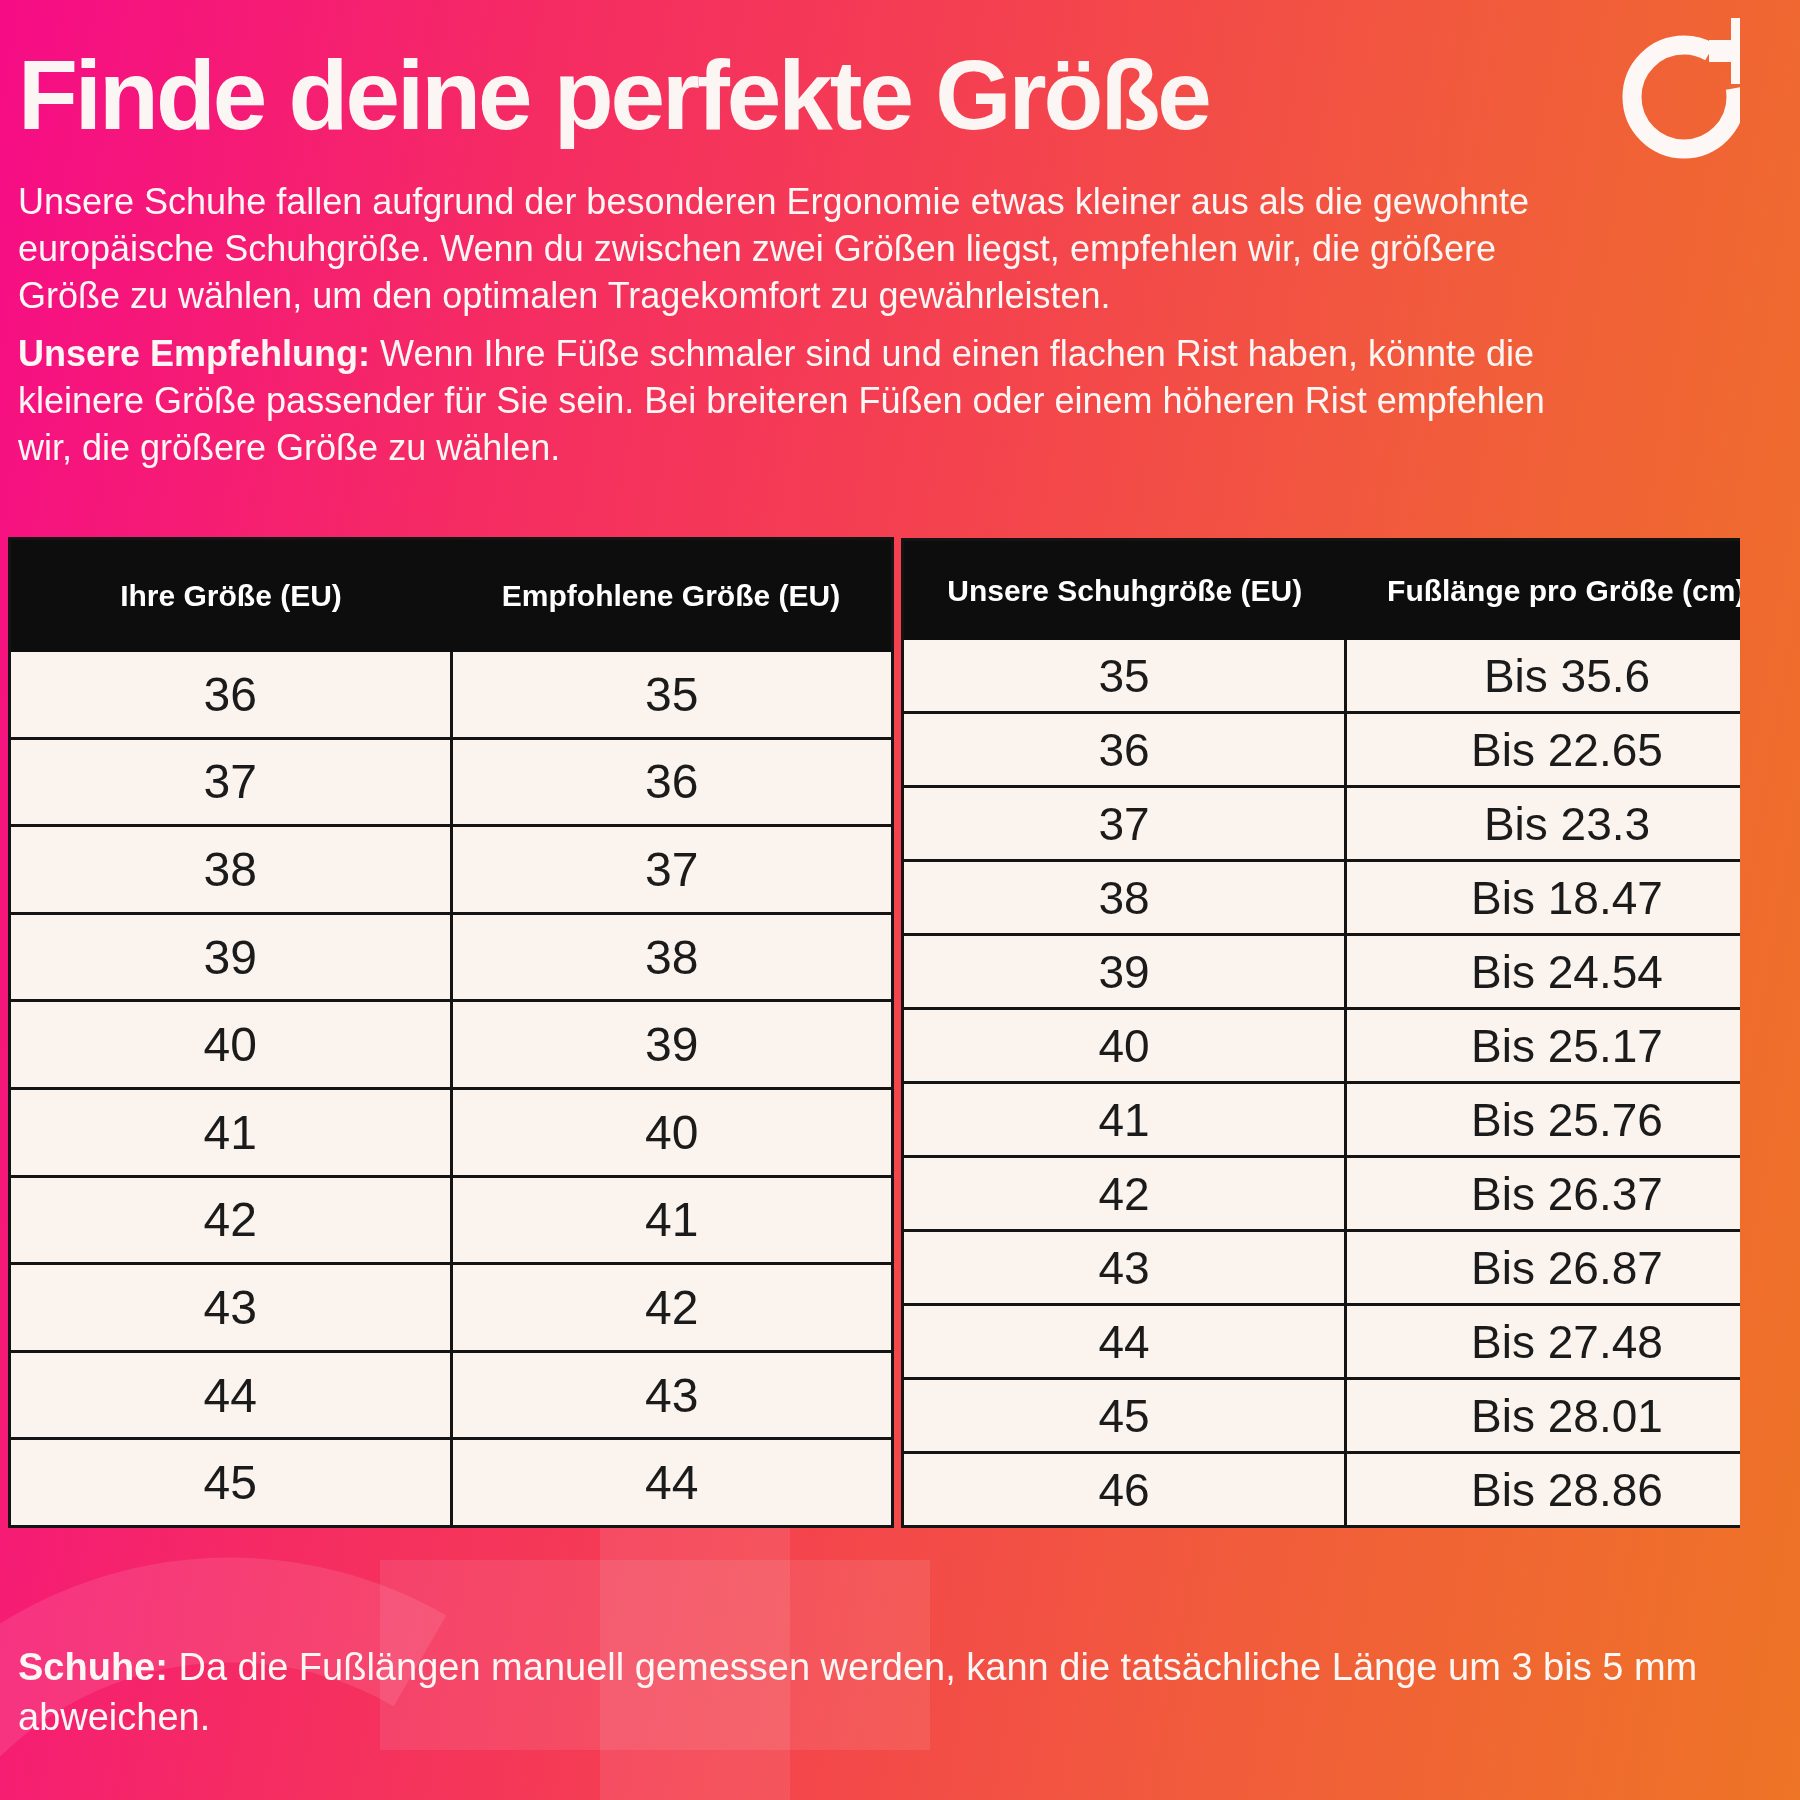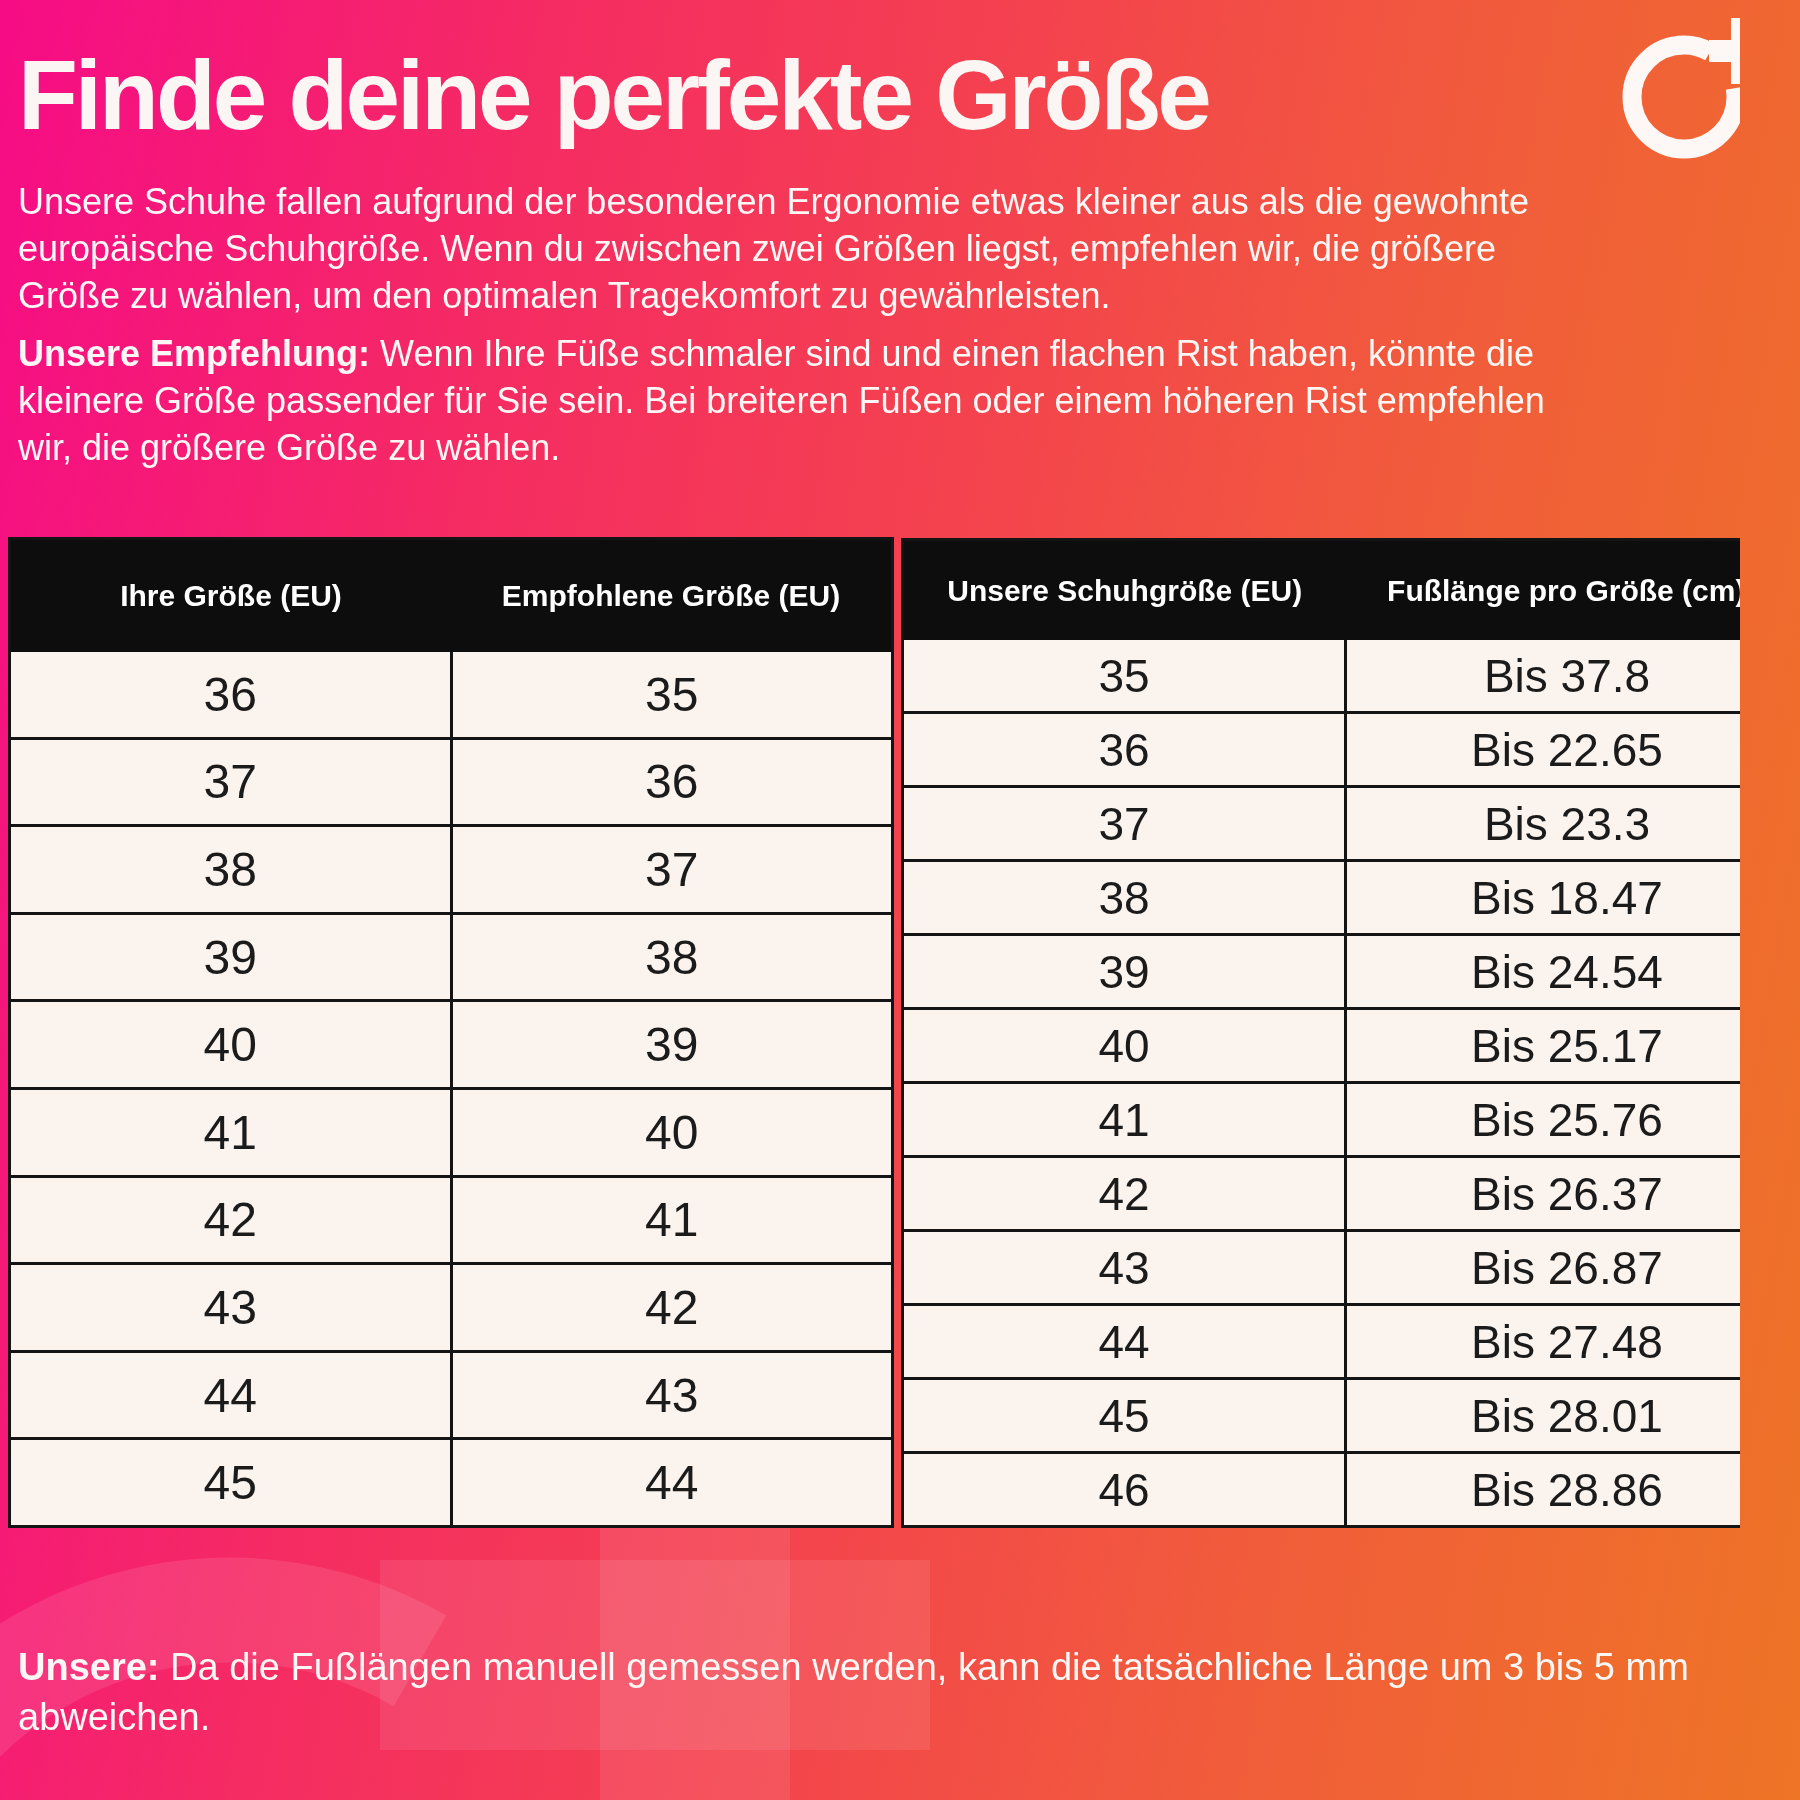--- a/index.html
+++ b/index.html
@@ -134,21 +134,21 @@
   </div>
 
   <div class="size-table right">
     <div class="thead">
       <div class="hcell">Unsere Schuhgröße (EU)</div>
       <div class="hcell">Fußlänge pro Größe (cm)</div>
     </div>
     <div class="tbody" id="length-body">
         <div class="row">
           <div class="cell">35</div>
-          <div class="cell">Bis 37.8</div>
+          <div class="cell">Bis 35.6</div>
         </div>
         <div class="row">
           <div class="cell">36</div>
           <div class="cell">Bis 22.65</div>
         </div>
         <div class="row">
           <div class="cell">37</div>
           <div class="cell">Bis 23.3</div>
         </div>
         <div class="row">
@@ -184,17 +184,17 @@
           <div class="cell">Bis 28.01</div>
         </div>
         <div class="row">
           <div class="cell">46</div>
           <div class="cell">Bis 28.86</div>
         </div>
       </div>
   </div>
 
   <p class="copy note">
-    <span class="ln"><b>Unsere:</b><span> Da die Fußlängen manuell gemessen werden, kann die tatsächliche Länge um 3 bis 5 mm</span></span><br>
+    <span class="ln"><b>Schuhe:</b><span> Da die Fußlängen manuell gemessen werden, kann die tatsächliche Länge um 3 bis 5 mm</span></span><br>
     <span class="ln">abweichen.</span>
   </p>
 
 </div>
 
 </body></html>

